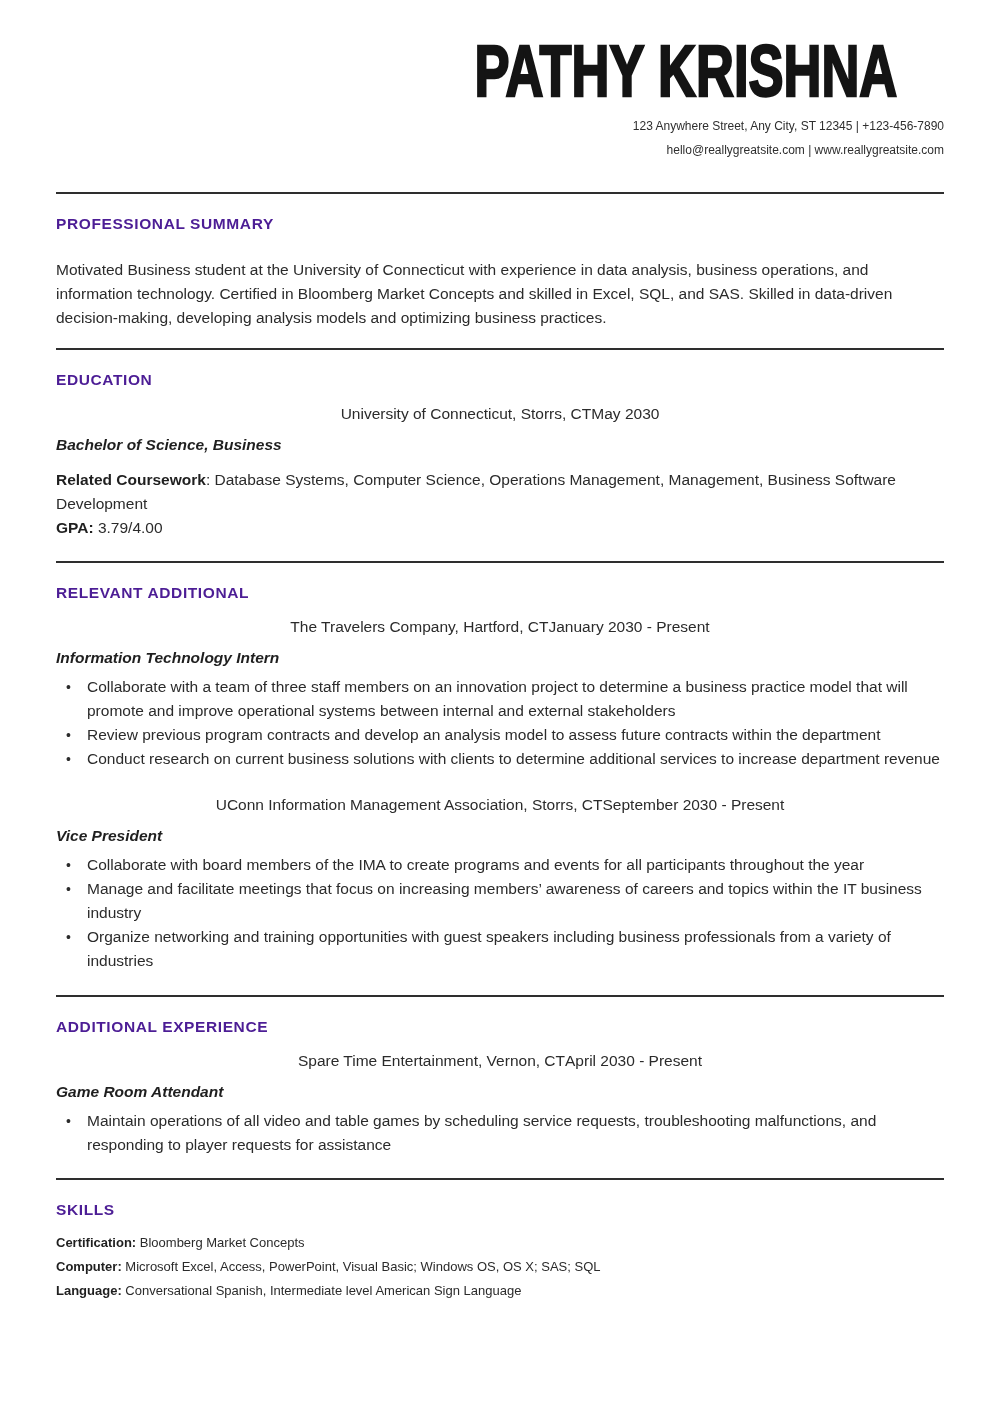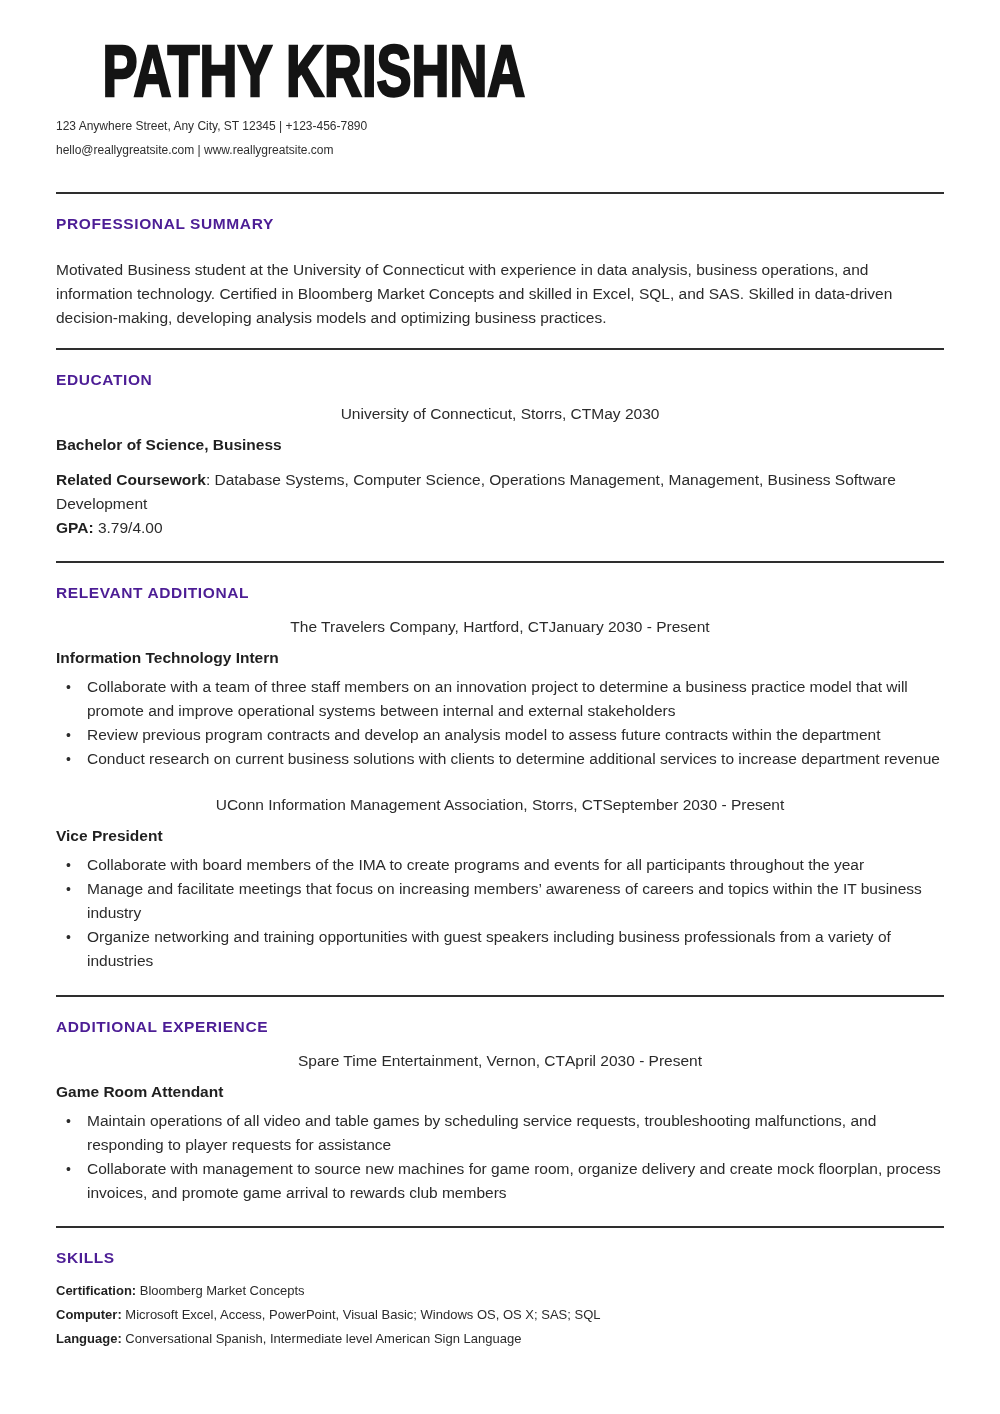--- a/index.html
+++ b/index.html
@@ -9,21 +9,21 @@
     height: 1414px;
     margin: 0 auto;
     background: #ffffff;
     padding: 0 56px;
     font-family: "Liberation Sans", sans-serif;
     color: #2b2b2b;
     overflow: hidden;
   }
 
   
-  .header { text-align: left; padding-top: 40px; }
+  .header { text-align: right; padding-top: 40px; }
   .name {
     display: inline-block;
     font-size: 64px;
     line-height: 62px;
     font-weight: 900;
     color: #141414;
     letter-spacing: 0px;
     white-space: nowrap;
     -webkit-text-stroke: 2.2px #141414;
     transform: scale(0.82, 1.12);
@@ -66,20 +66,21 @@
     line-height: 24px;
   }
   .entry-row.followup { margin-top: 22px; }
   .entry-date { white-space: nowrap; text-align: right; }
   .entry-title {
     margin-top: 7px;
     font-size: 15.5px;
     line-height: 24px;
     font-weight: bold;
     color: #1f1f1f;
+    font-style: italic;
   }
   .detail-line {
     margin-top: 11px;
     font-size: 15.5px;
     line-height: 24px;
   }
   .detail-line strong, .skill-line strong { color: #1f1f1f; }
 
   ul.bullets {
     margin-top: 5px;
@@ -173,21 +174,20 @@
     <div class="section-heading">ADDITIONAL EXPERIENCE</div>
 
     <div class="entry">
       <div class="entry-row">
         <span>Spare Time Entertainment, Vernon, CT</span>
         <span class="entry-date">April 2030 - Present</span>
       </div>
       <div class="entry-title">Game Room Attendant</div>
       <ul class="bullets">
         <li>Maintain operations of all video and table games by scheduling service requests, troubleshooting malfunctions, and responding to player requests for assistance</li>
-        <li>Collaborate with management to source new machines for game room, organize delivery and create mock floorplan, process invoices, and promote game arrival to rewards club members</li>
       </ul>
     </div>
   </div>
 
   <hr class="rule" style="margin-top:21px;">
 
   <div class="section">
     <div class="section-heading">SKILLS</div>
     <div class="skill-block">
       <p class="skill-line"><strong>Certification:</strong><span> Bloomberg Market Concepts</span></p>

